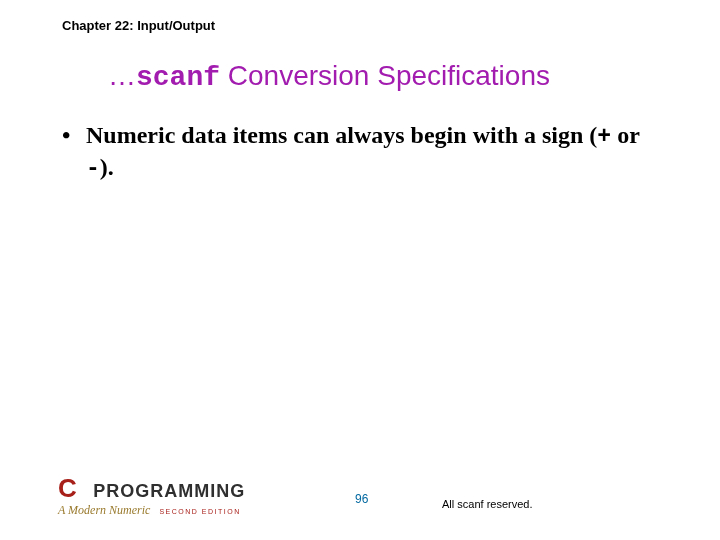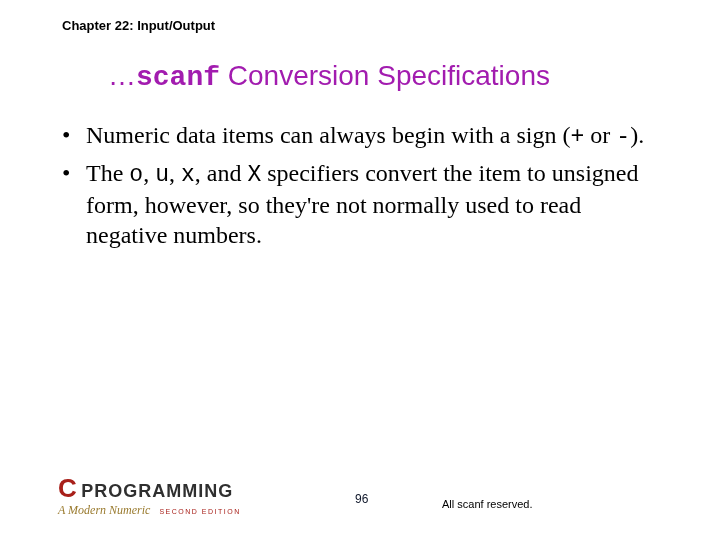--- a/index.html
+++ b/index.html
@@ -44,20 +44,21 @@
     top: 120px;
     left: 62px;
     right: 60px;
     font-size: 24px;
     line-height: 1.25;
   }
   .body ul {
     margin: 0;
     padding: 0;
     list-style: none;
+    font-weight: bold;
   }
   .body li {
     position: relative;
     padding-left: 24px;
     margin-bottom: 6px;
   }
   .body li::before {
     content: "•";
     position: absolute;
     left: 0;
@@ -93,20 +94,21 @@
     letter-spacing: 0.5px;
     line-height: 1;
   }
   .logo-prog {
     font-family: Arial, Helvetica, sans-serif;
     font-weight: 900;
     font-size: 18px;
     color: #2f2f2f;
     letter-spacing: 1px;
     line-height: 1;
+    margin-left: 12px;
   }
   .logo-sub {
     font-family: "Times New Roman", Times, serif;
     font-style: italic;
     font-size: 12px;
     color: #9a7b2f;
     margin-top: 2px;
   }
   .logo-ed {
     font-family: Arial, Helvetica, sans-serif;
@@ -115,21 +117,21 @@
     color: #a8201a;
     margin-left: 6px;
     font-style: normal;
   }
   .pagenum {
     position: absolute;
     left: 355px;
     bottom: 12px;
     font-family: Arial, Helvetica, sans-serif;
     font-size: 12px;
-    color: #0f172a;
+    color: #0369a1;
   }
   .copyright {
     position: absolute;
     left: 442px;
     bottom: 6px;
     font-family: Arial, Helvetica, sans-serif;
     font-size: 11px;
     color: #000;
     line-height: 1.35;
   }
@@ -143,23 +145,20 @@
 
   <div class="title">
     <span>…</span><span class="code">scanf</span><span> Conversion Specifications</span>
   </div>
 
   <div class="body">
     <ul>
       <li>
         <span>Numeric data items can always begin with a sign (</span><span class="mono">+</span><span> or </span><span class="mono">-</span><span>).</span>
       </li>
-      <li>
-        <span>The </span><span class="mono">o</span><span>, </span><span class="mono">u</span><span>, </span><span class="mono">x</span><span>, and </span><span class="mono">X</span><span> specifiers convert the item to unsigned form, however, so they're not normally used to read negative numbers.</span>
-      </li>
     </ul>
   </div>
 
   <div class="footer">
     <div class="logo">
       <div class="logo-top">
         <span class="logo-c">C</span>
         <span class="logo-prog">PROGRAMMING</span>
       </div>
       <div class="logo-sub">

